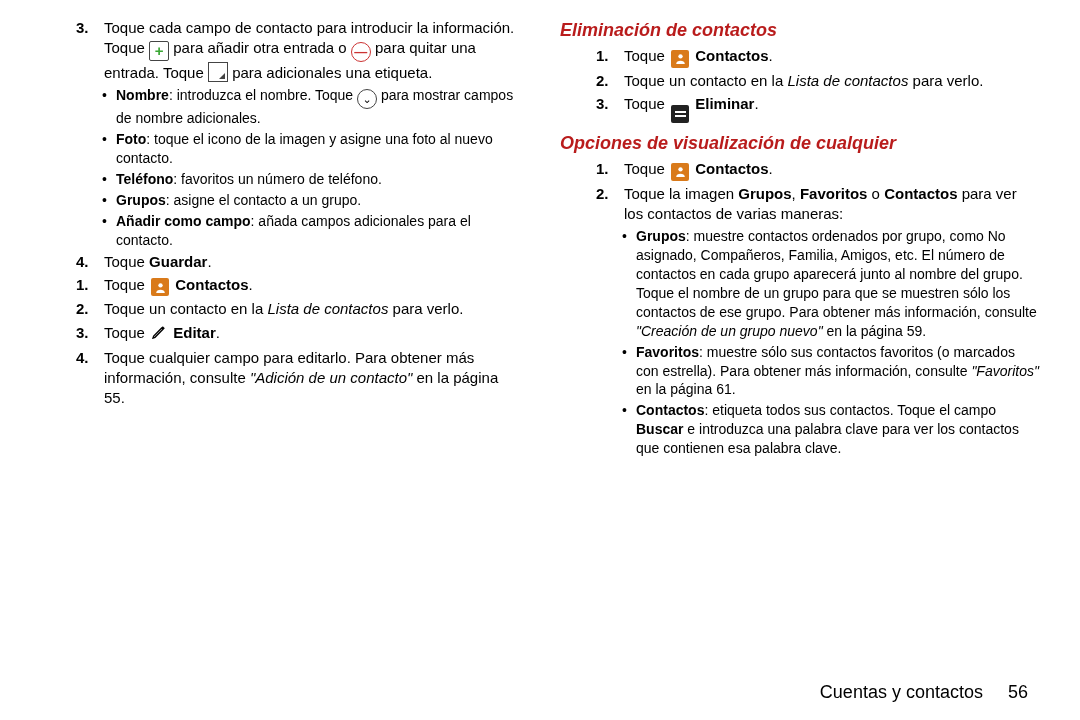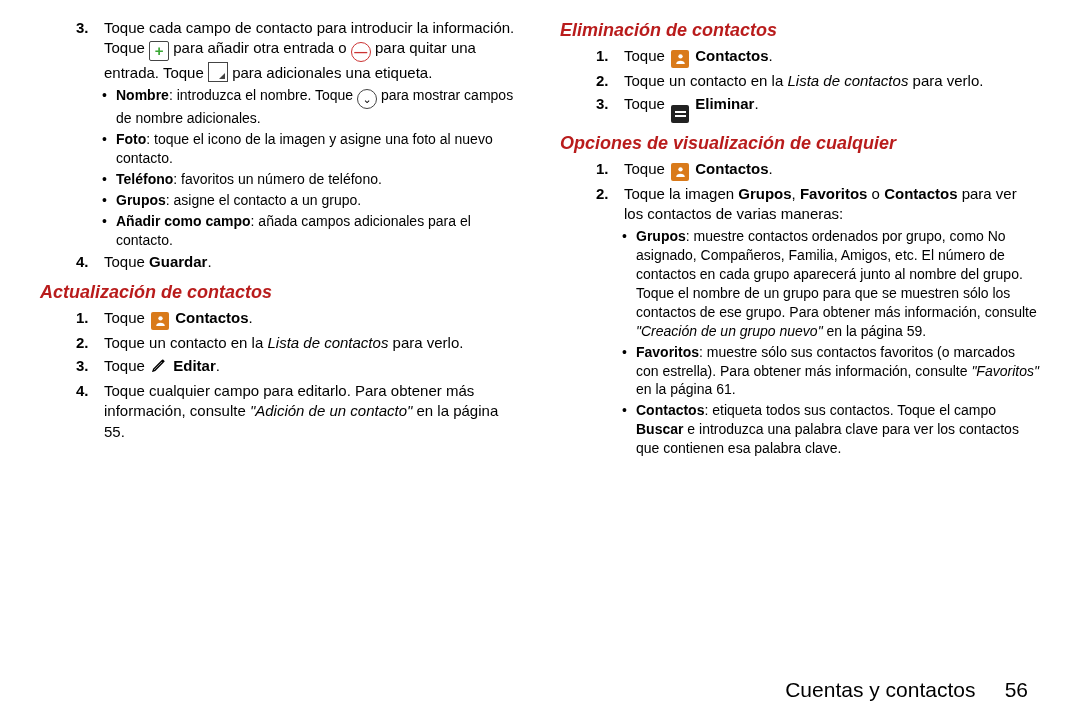--- a/index.html
+++ b/index.html
@@ -20,21 +20,21 @@
   .icon-plus{color:#3aa735;font-weight:bold;font-size:15px;line-height:1;}
   .icon-minus{display:inline-flex;width:18px;height:18px;border:1.5px solid #c33;border-radius:50%;align-items:center;justify-content:center;vertical-align:-3px;color:#c33;font-weight:bold;font-size:13px;line-height:1;}
   .icon-chev{display:inline-flex;width:18px;height:18px;border:1px solid #444;border-radius:50%;align-items:center;justify-content:center;vertical-align:-3px;font-size:11px;}
   .icon-contact{display:inline-flex;width:18px;height:18px;background:#d97a1a;border-radius:2px;align-items:center;justify-content:center;vertical-align:-4px;margin:0 2px;}
   .icon-contact svg{width:13px;height:13px;}
   .icon-pencil{display:inline-block;vertical-align:-2px;margin:0 2px;}
   .icon-menu{display:inline-flex;width:18px;height:18px;background:#222;border-radius:2px;flex-direction:column;align-items:center;justify-content:center;vertical-align:-4px;margin:0 2px;gap:2px;}
   .icon-menu span{display:block;width:11px;height:2px;background:#fff;}
   .icon-tag{display:inline-block;width:18px;height:18px;border:1px solid #444;vertical-align:-4px;position:relative;}
   .icon-tag::after{content:"";position:absolute;right:2px;bottom:2px;width:0;height:0;border-left:6px solid transparent;border-bottom:6px solid #444;}
-  .footer{position:absolute;bottom:16px;right:52px;font-size:21px;}
+  .footer{position:absolute;bottom:16px;right:52px;font-size:18px;}
 </style>
 </head>
 <body>
 
 <div class="page">
 
   <div class="col">
     <div class="indent-ol">
       <div class="row block">
         <span class="num">3.</span>
@@ -62,21 +62,20 @@
       <div class="brow"><span class="b">Añadir como campo</span><span>: añada campos adicionales para el contacto.</span></div>
     </div>
 
     <div class="indent-ol">
       <div class="row block">
         <span class="num">4.</span>
         <span>Toque </span><span class="b">Guardar</span><span>.</span>
       </div>
     </div>
 
-    <div class="h3">Actualización de contactos</div>
 
     <div class="indent-ol">
       <div class="row">
         <span class="num">1.</span>
         <span>Toque </span>
         <span class="icon-contact">
             <svg viewBox="0 0 24 24">
               <circle cx="12" cy="8" r="4" fill="#fff"></circle>
               <path d="M4 22c0-4 4-6 8-6s8 2 8 6" fill="#fff"></path>
             </svg>

